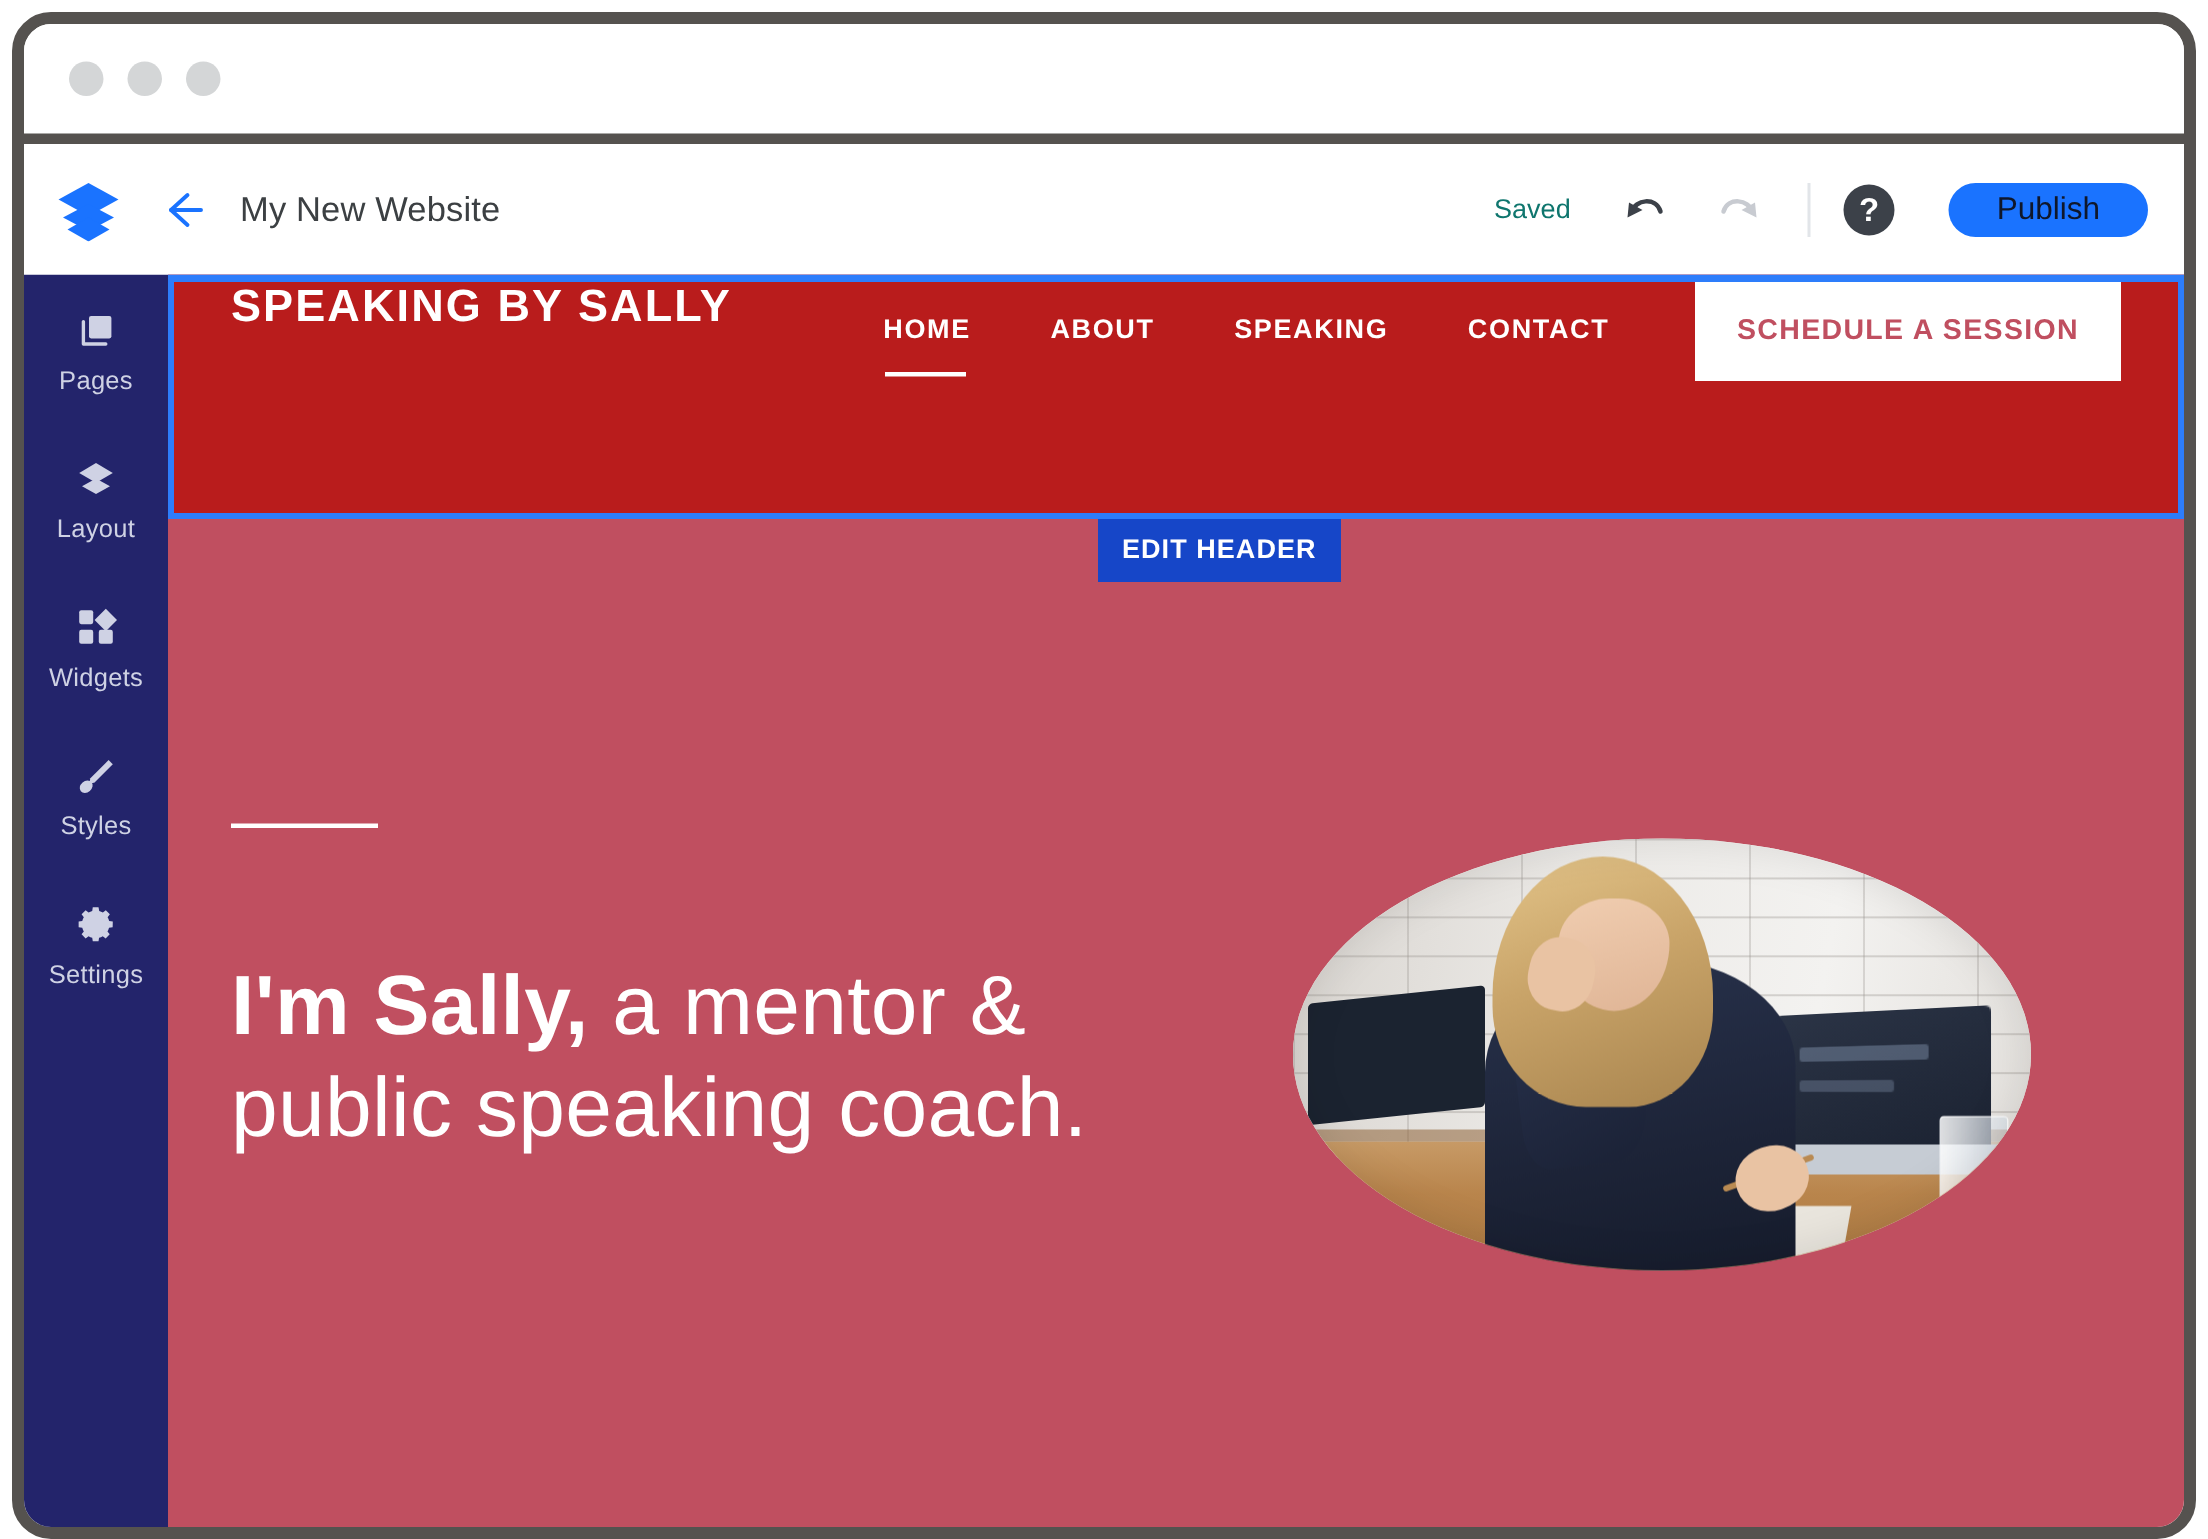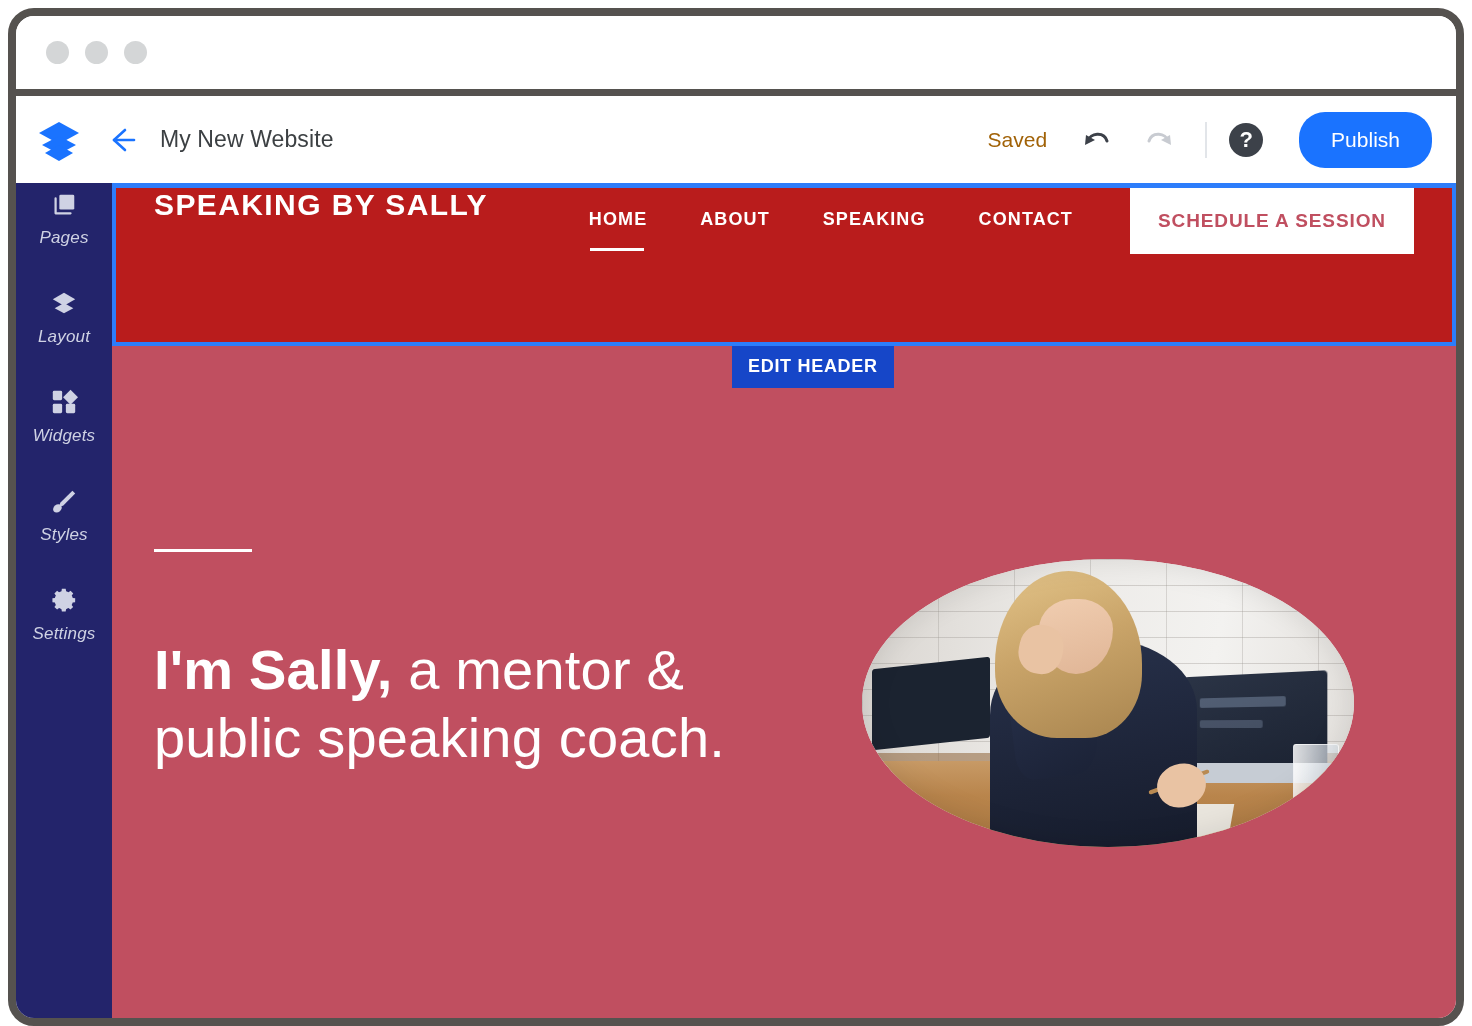--- a/index.html
+++ b/index.html
@@ -62,22 +62,22 @@
     white-space: nowrap;
     text-align: right;
   }
   .toolbar-right {
     margin-left: auto;
     display: flex;
     align-items: center;
     gap: 0;
   }
   .saved-label {
-    font-size: 21px;
-    color: #a16207;
+    font-size: 18px;
+    color: #0f766e;
     margin-right: 30px;
   }
   .icon-btn {
     width: 40px; height: 40px;
     display: flex; align-items: center; justify-content: center;
     margin-right: 22px;
     cursor: pointer;
   }
   .divider-v {
     width: 2px;
@@ -104,42 +104,41 @@
     border-radius: 26px;
     height: 50px;
     padding: 0 38px;
     font-size: 21px;
     font-family: inherit;
     cursor: pointer;
     margin-right: 24px;
   }
   .btn-publish {
     background: #1a73ff;
-    color: #ffffff;
+    color: #0f172a;
     border: none;
     border-radius: 26px;
-    height: 56px;
+    height: 36px;
     padding: 0 32px;
     font-size: 21px;
     font-family: inherit;
     cursor: pointer;
   }
 
   
   .editor-body {
     display: flex;
     height: calc(100% - 167px);
   }
   .sidebar {
     width: 96px;
     flex: none;
     background: #23246b;
-    padding-top: 6px;
+    padding-top: 22px;
     box-sizing: border-box;
-    font-style: italic;
   }
   .side-item {
     display: flex;
     flex-direction: column;
     align-items: center;
     margin-bottom: 40px;
     cursor: pointer;
     user-select: none;
   }
   .side-item .si-icon {

